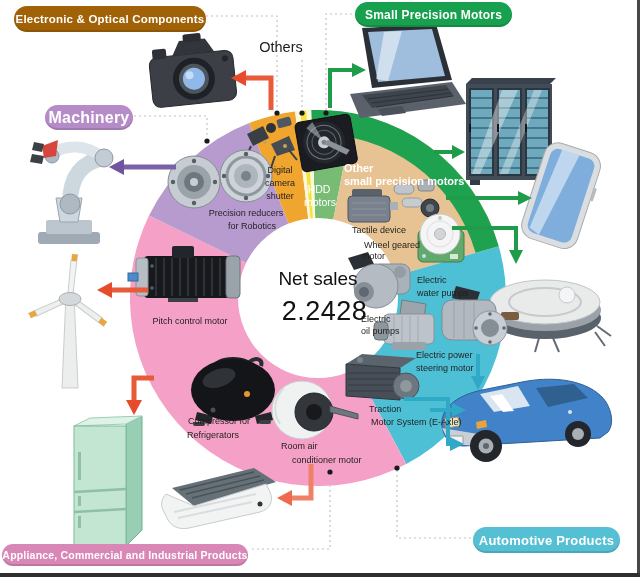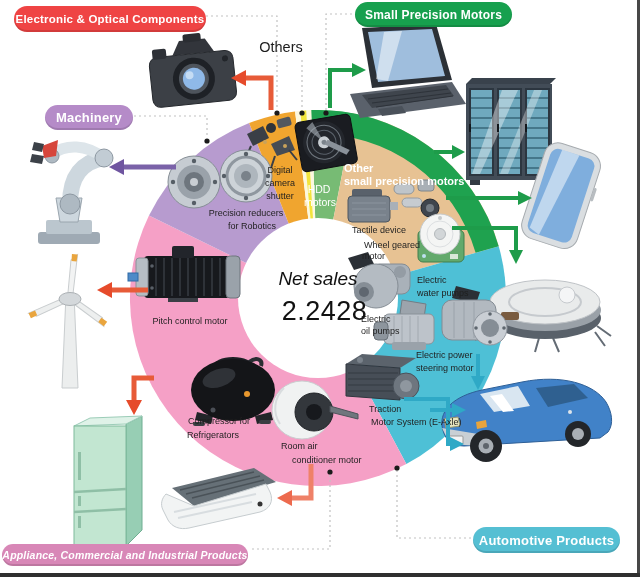--- a/index.html
+++ b/index.html
@@ -5,29 +5,29 @@
   html,body{margin:0;padding:0;background:#fff;}
   #stage{position:relative;width:640px;height:577px;background:#ffffff;overflow:hidden;
          font-family:"Liberation Sans",sans-serif;}
   #diagram{position:absolute;left:0;top:0;}
   svg text{font-family:"Liberation Sans",sans-serif;}
   .lbl{fill:#1f1f1f;font-size:9px;}
   .lblw{fill:#ffffff;}
   .pill{position:absolute;display:flex;align-items:center;justify-content:center;
         color:#fff;border-radius:14px;font-weight:600;letter-spacing:.2px;
         box-shadow:inset 0 -2px 0 rgba(0,0,0,.12);}
-  .pill-eoc{left:14px;top:6px;width:192px;height:26px;background:#ef4444;font-size:11.5px;}
-  .pill-mach{left:45px;top:105px;width:88px;height:25px;background:#B58BC8;font-size:13px;}
+  .pill-eoc{left:14px;top:6px;width:192px;height:26px;background:#a16207;font-size:11.5px;}
+  .pill-mach{left:45px;top:105px;width:88px;height:25px;background:#B58BC8;font-size:16px;}
   .pill-spm{left:355px;top:2px;width:157px;height:25px;background:#17A04E;font-size:12px;}
   .pill-auto{left:473px;top:527px;width:147px;height:26px;background:#55BFD3;font-size:13px;}
-  .pill-acim{left:2px;top:544px;width:246px;height:22px;background:#D887B7;font-size:10.5px;font-style:italic;}
+  .pill-acim{left:2px;top:544px;width:246px;height:22px;background:#D887B7;font-size:10.5px;}
   #center-block{position:absolute;left:238px;top:252px;width:160px;height:96px;
         display:flex;flex-direction:column;align-items:center;justify-content:center;
         text-align:center;color:#111;}
-  #center-block .c1{font-size:19px;font-style:italic;}
+  #center-block .c1{font-size:19px;}
   #center-block .c2{font-size:27px;letter-spacing:.5px;margin:6px 0 5px 13px;}
   #center-block .c3{font-size:19px;}
   .frame-right{position:absolute;right:0;top:0;width:3px;height:577px;background:#474747;}
   .frame-bottom{position:absolute;left:0;bottom:0;width:640px;height:4px;background:#2f2f2f;}
 </style>
 </head>
 <body>
 
 <div id="stage">
 

